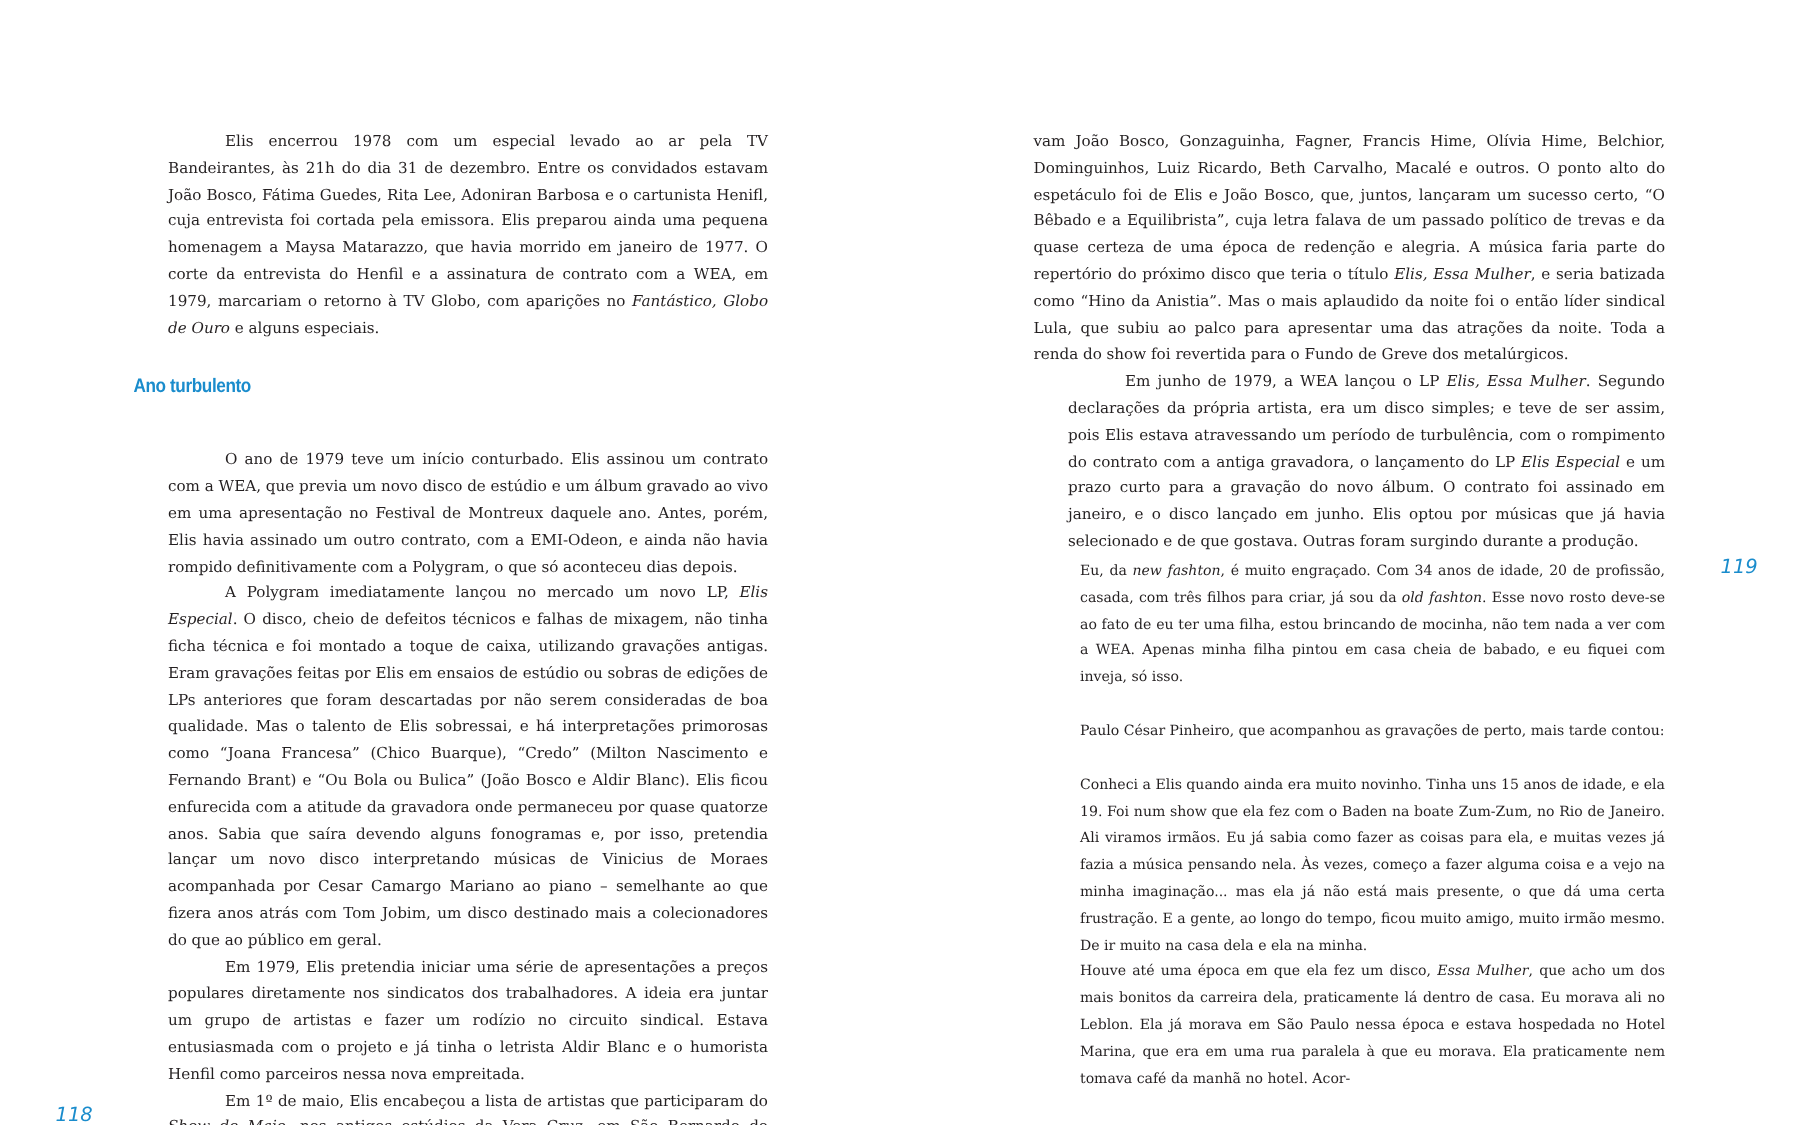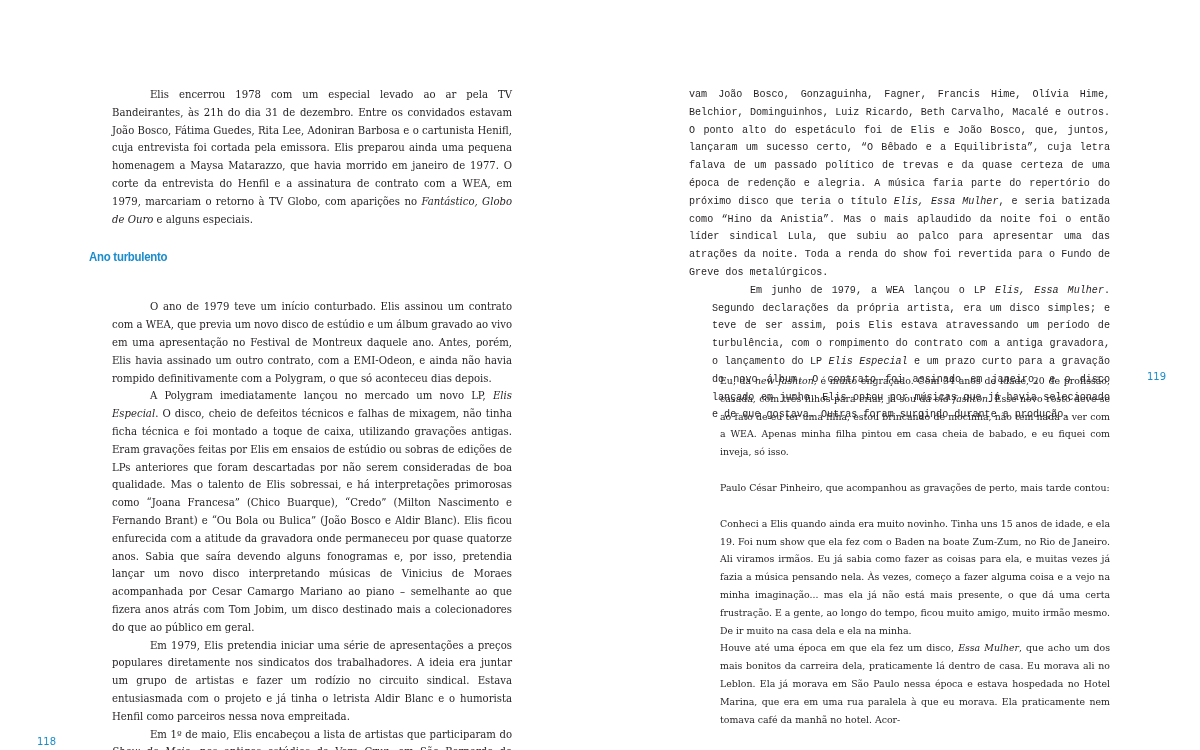--- a/index.html
+++ b/index.html
@@ -3,34 +3,34 @@
 <meta charset="utf-8">
 <style>
   html, body { margin: 0; padding: 0; background: #ffffff; }
   body { width: 1200px; height: 750px; position: relative; overflow: hidden;
          font-family: "DejaVu Serif", "Liberation Serif", serif; color: #231f20; }
   .page { position: absolute; top: 0; height: 750px; }
   .page-left { left: 0; width: 600px; }
   .page-right { left: 600px; width: 600px; }
   .col { position: absolute; font-size: 10.1px; line-height: 17.8px; text-align: justify; }
   .col-left { left: 89px; top: 86px; width: 423px; }
-  .col-right { left: 89px; top: 86px; width: 421px; font-family: Liberation Mono, monospace; }
+  .col-right { left: 89px; top: 86px; width: 421px; }
   .col p { margin: 0; text-indent: 0; }
   .col p.ind { text-indent: 38px; margin-left: 23px; }
   .col p.noind { text-indent: 0; }
   em { font-style: italic; }
   .heading { font-family: "Liberation Sans", "DejaVu Sans", sans-serif; font-weight: bold;
              color: #1a8ccc; font-size: 13px; margin: 0; letter-spacing: -0.3px;
              transform: scaleX(0.88); transform-origin: left center; }
   .heading-wrap { height: 70px; padding-top: 20px; box-sizing: border-box; }
   .quote { position: absolute; left: 120px; top: 372px; width: 390px;
            font-size: 9.4px; line-height: 17.8px; text-align: justify; }
   .quote p { margin: 0; }
   .quote p.gap { margin-top: 18px; }
-  .folio { position: absolute; font-family: "DejaVu Sans", sans-serif; font-size: 10px; color: #1a8ccc; }
+  .folio { position: absolute; font-family: "DejaVu Sans", sans-serif; font-size: 13px; color: #1a8ccc; font-style: italic; }
   .folio-left { left: 37px; top: 720px; margin-top: 16px; }
   .folio-right { left: 547px; top: 371px; }
 </style>
 </head>
 <body>
 
 <div class="page page-left">
   <div class="col col-left">
     <div id="left-before">
         <p class="ind"><span>Elis encerrou 1978 com um especial levado ao ar pela TV Bandeirantes, às 21h do dia 31 de dezembro. Entre os convidados estavam João Bosco, Fátima Guedes, Rita Lee, Adoniran Barbosa e o cartunista Henifl, cuja entrevista foi cortada pela emissora. Elis preparou ainda uma pequena homenagem a Maysa Matarazzo, que havia morrido em janeiro de 1977. O corte da entrevista do Henfil e a assinatura de contrato com a WEA, em 1979, marcariam o retorno à TV Globo, com aparições no </span><em>Fantástico, Globo de Ouro</em><span> e alguns especiais.</span></p>

